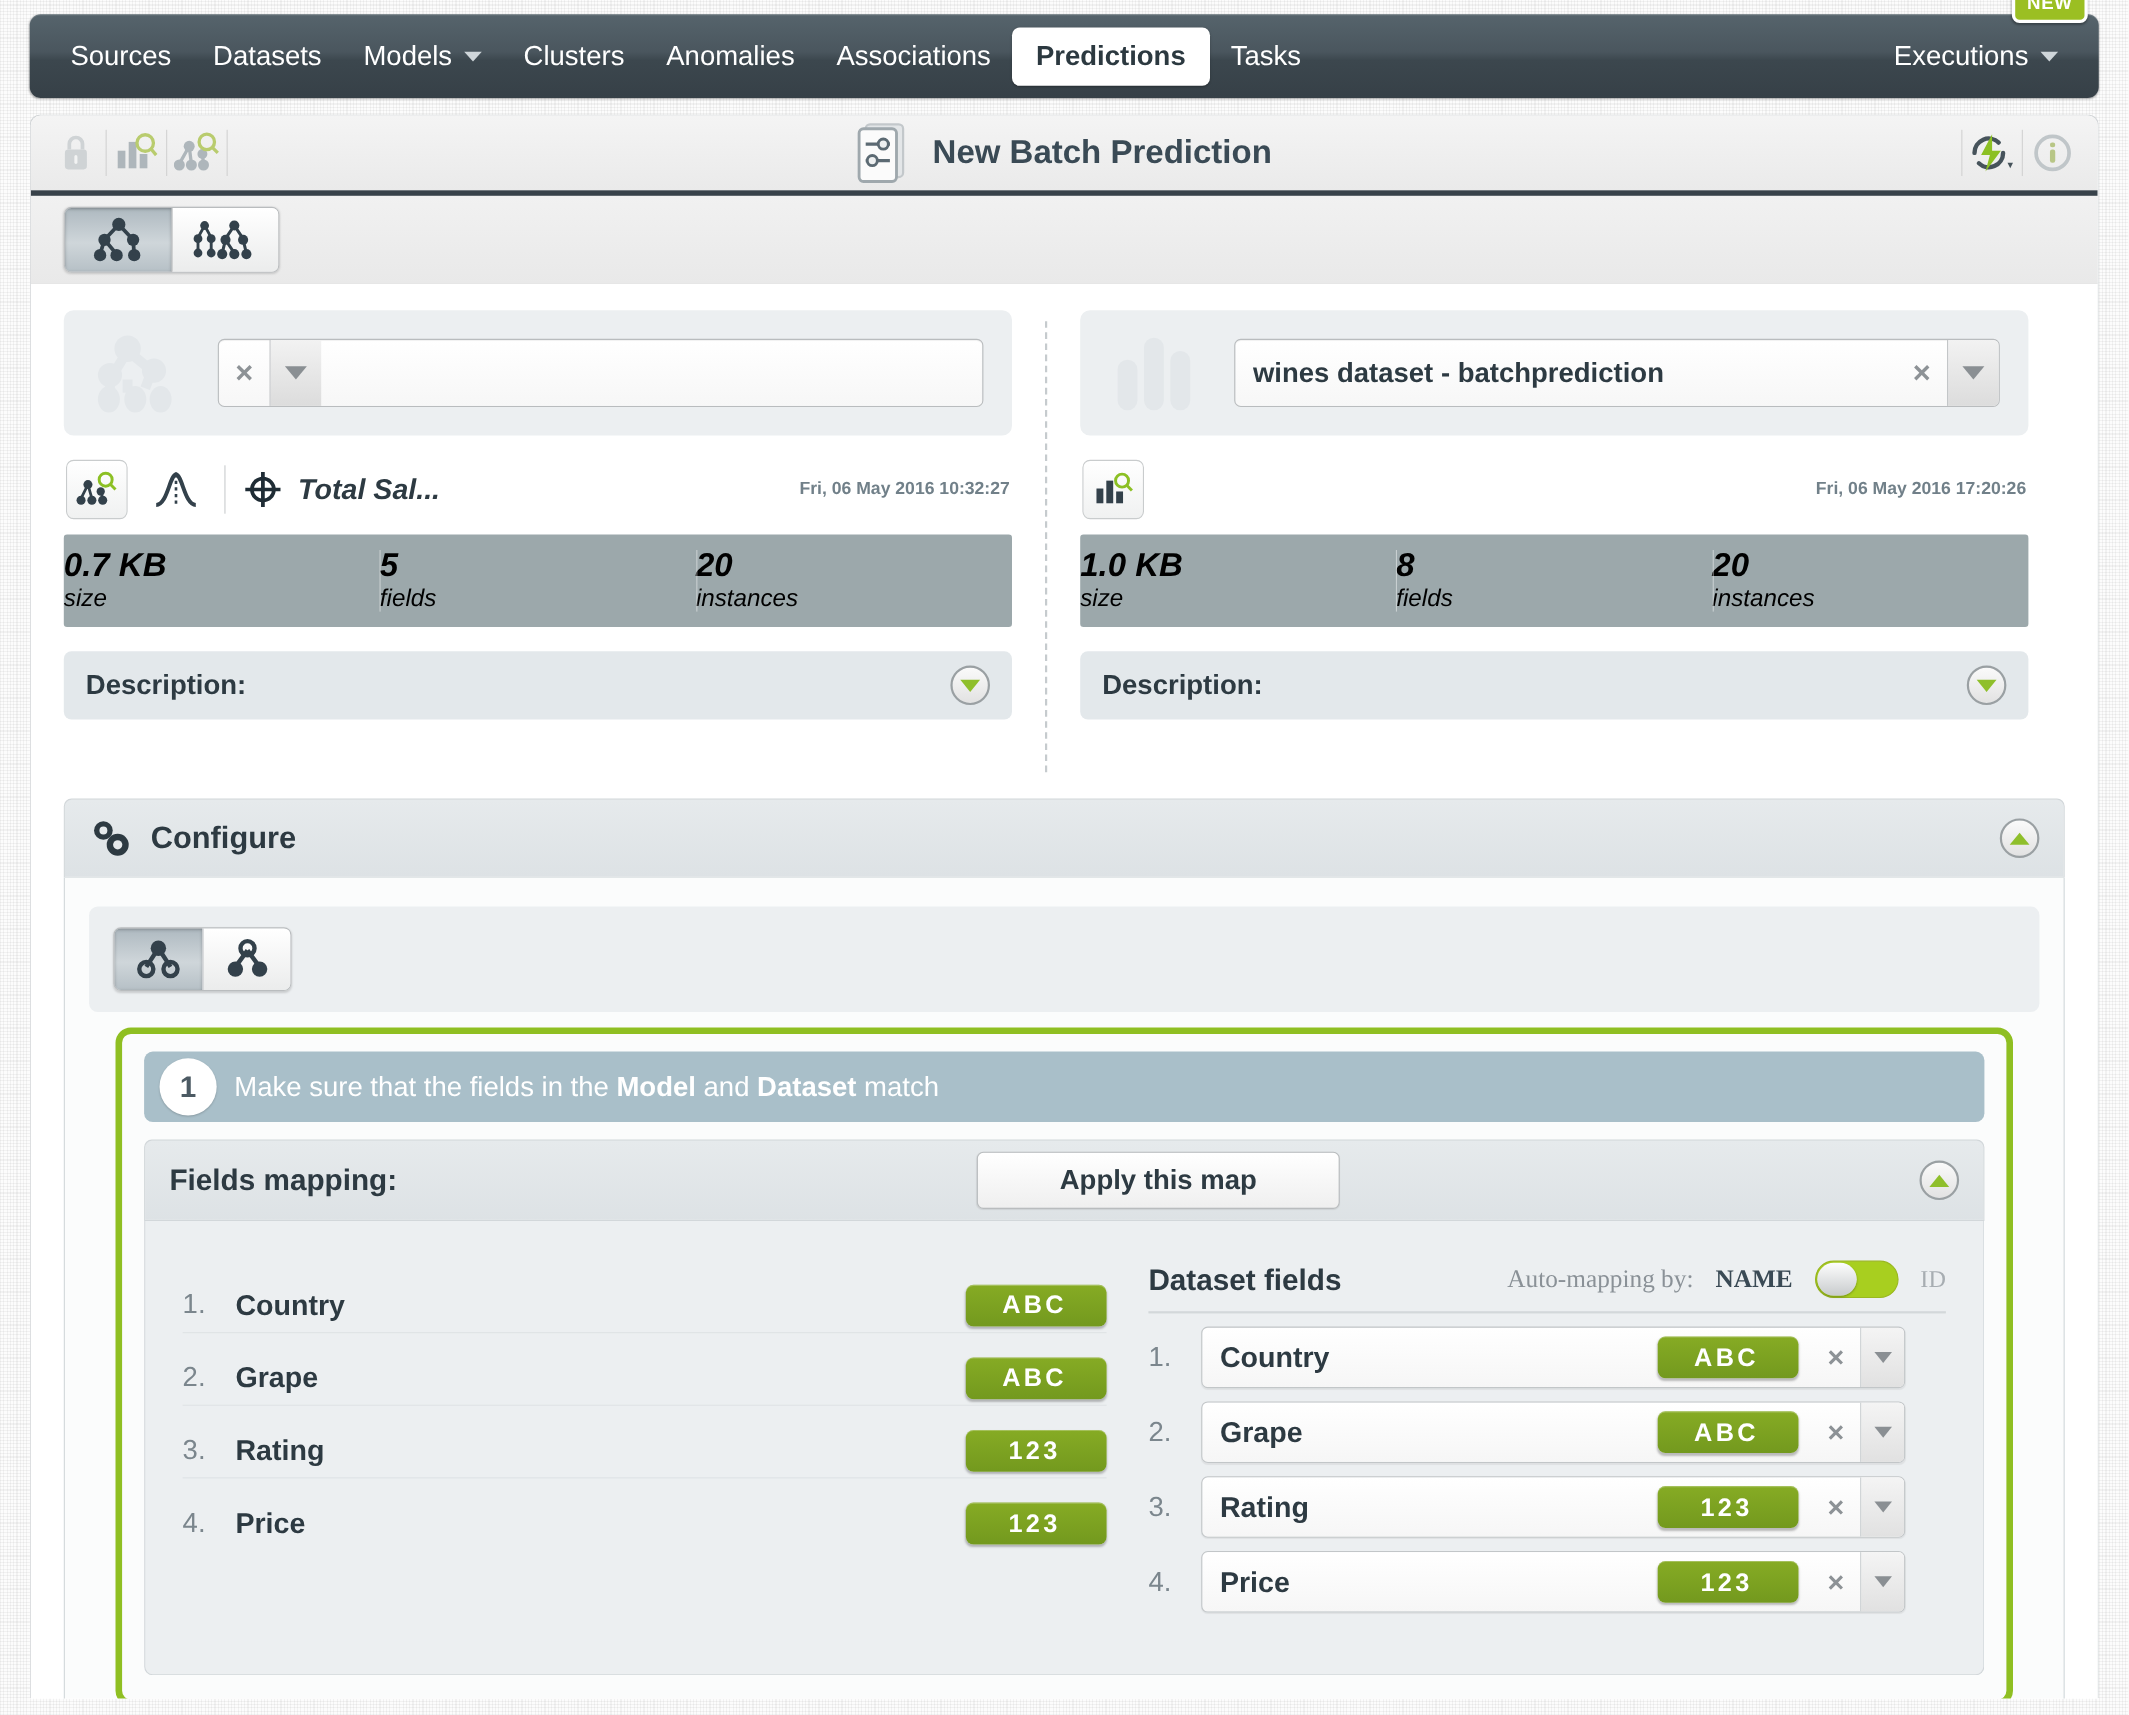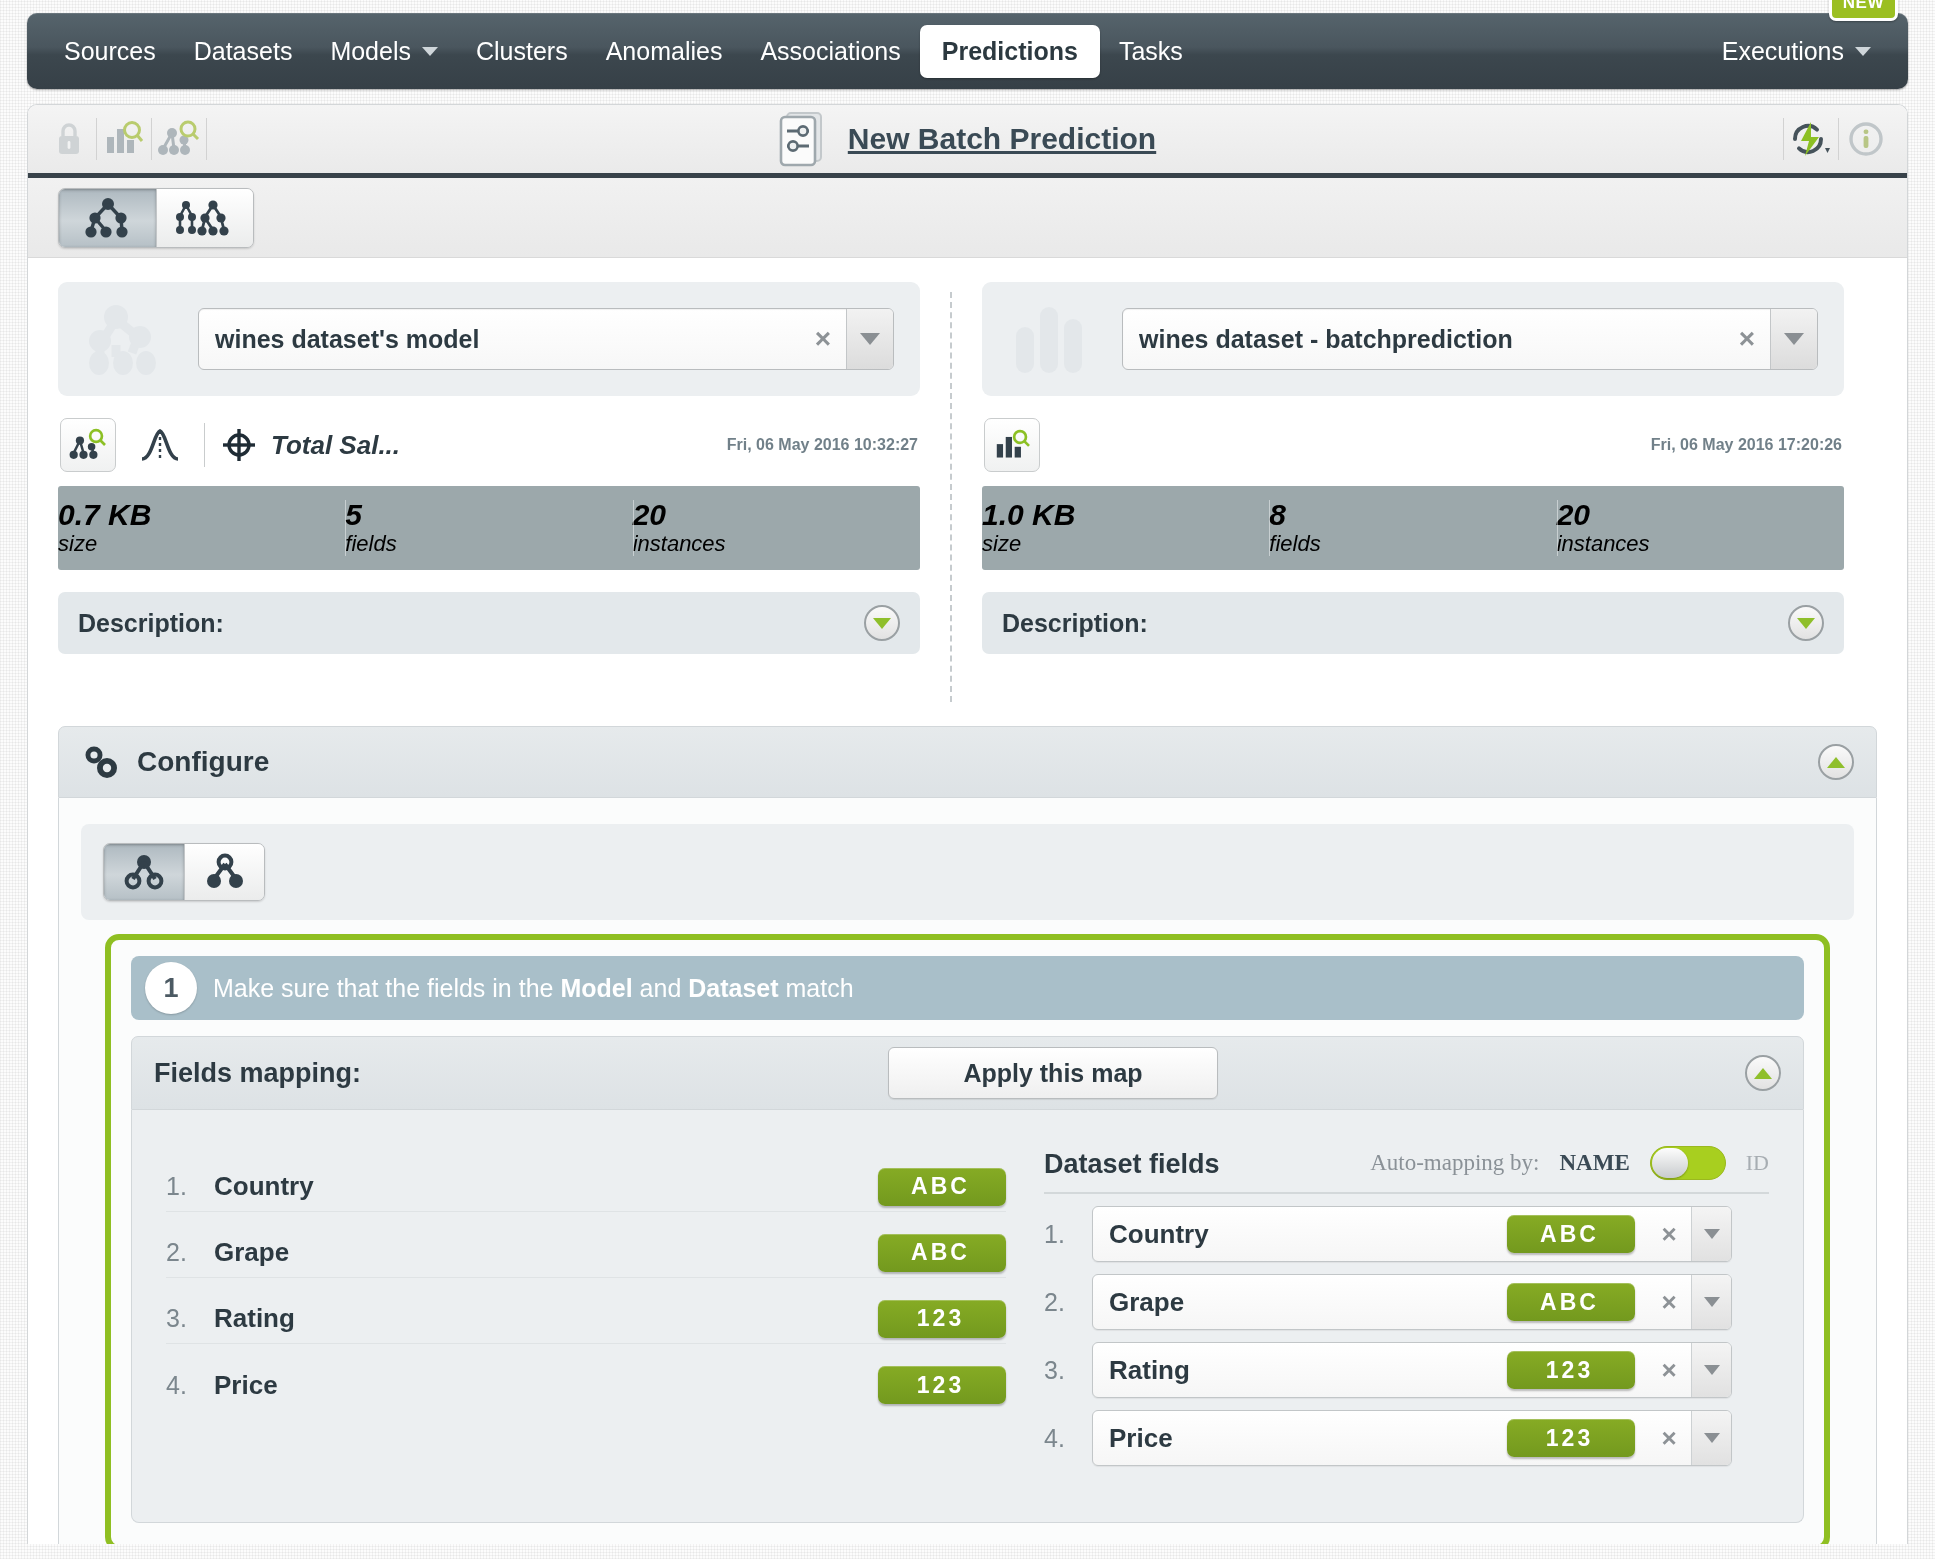--- a/index.html
+++ b/index.html
@@ -93,21 +93,21 @@
     cursor: pointer;
   }
   .tb-sep { width: 1px; height: 42px; background: #d2d2d2; }
   .tb-title {
     position: absolute; left: 0; right: 0;
     display: flex; align-items: center; justify-content: center;
     gap: 17px;
     pointer-events: none;
   }
   .tb-title-text {
-    font-size: 30px; font-weight: bold; color: #3a4a55; text-decoration: underline;
+    font-size: 30px; font-weight: bold; color: #3a4a55;
   }
   .tb-icons-right {
     margin-left: auto; display: flex; align-items: center; height: 48px;
     position: relative; z-index: 2;
   }
 
   
   .viewstrip {
     height: 80px;
     background: linear-gradient(180deg, #f1f1f1 0%, #e9e9e9 100%);
@@ -602,21 +602,20 @@
                   <ellipse cx="30" cy="16" rx="12" ry="12"></ellipse>
                   <ellipse cx="14" cy="40" rx="11" ry="11"></ellipse>
                   <ellipse cx="54" cy="36" rx="11" ry="11"></ellipse>
                   <ellipse cx="13" cy="62" rx="10" ry="12"></ellipse>
                   <ellipse cx="37" cy="62" rx="10" ry="12"></ellipse>
                   <ellipse cx="60" cy="62" rx="10" ry="12"></ellipse>
                 </g>
               </svg>
             </div>
             <div class="selectbox">
-              <div class="val">wines dataset's model</div>
               <div class="sel-x">×</div>
               <div class="sel-arrow">
                 <span class="tri-down"></span>
               </div>
             </div>
           </div>
 
           <div class="inforow">
             <div class="btn-ico">
               <svg width="38" height="34" viewBox="0 0 42 38">

